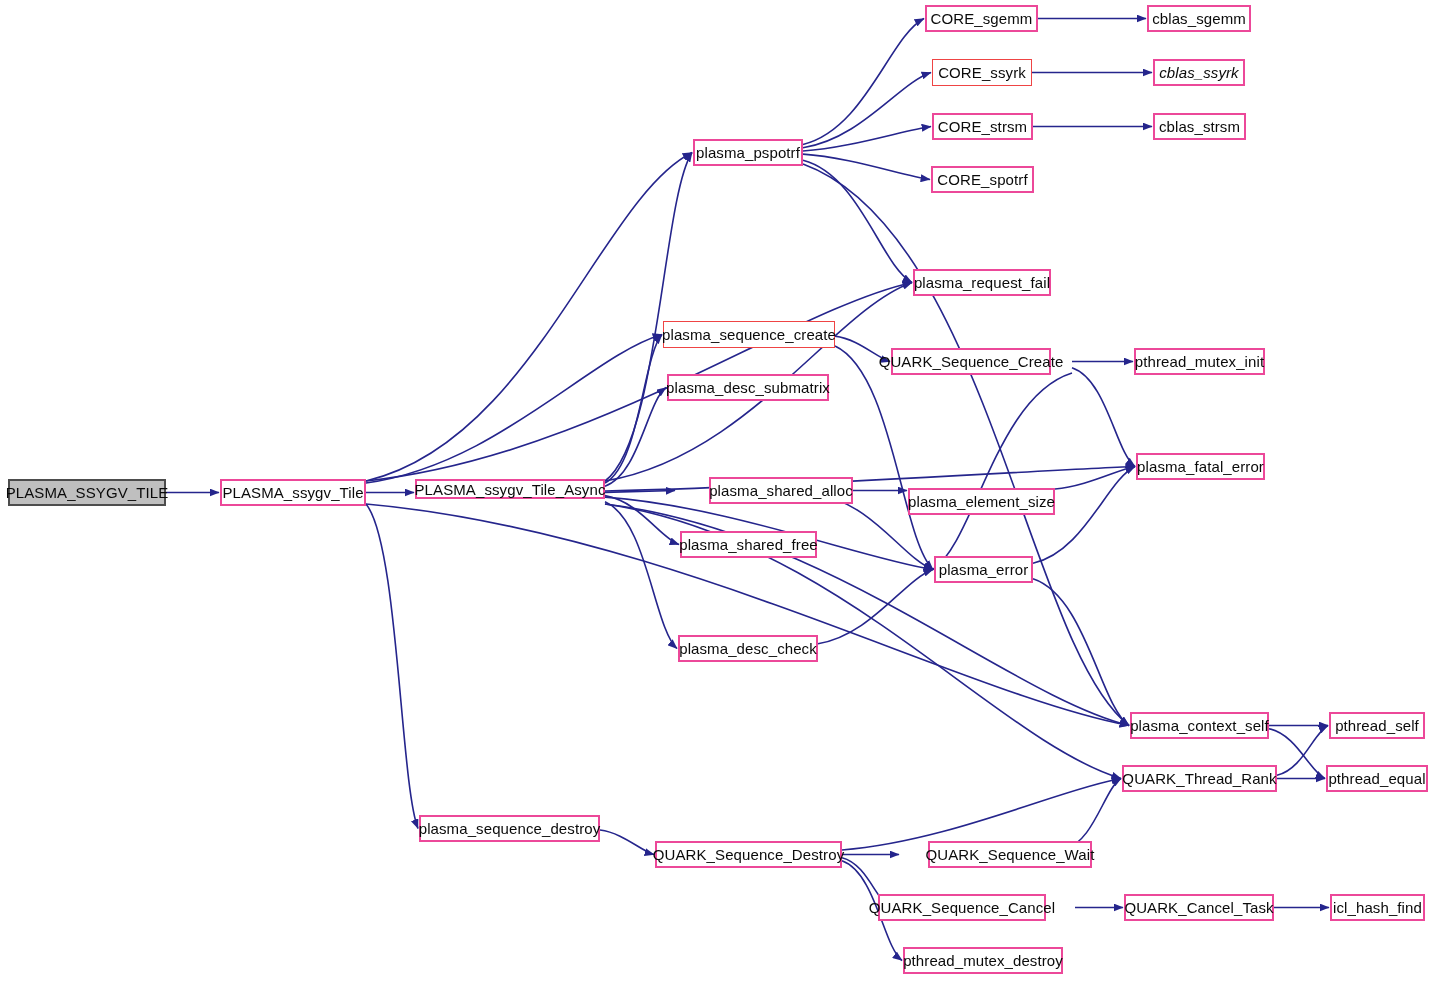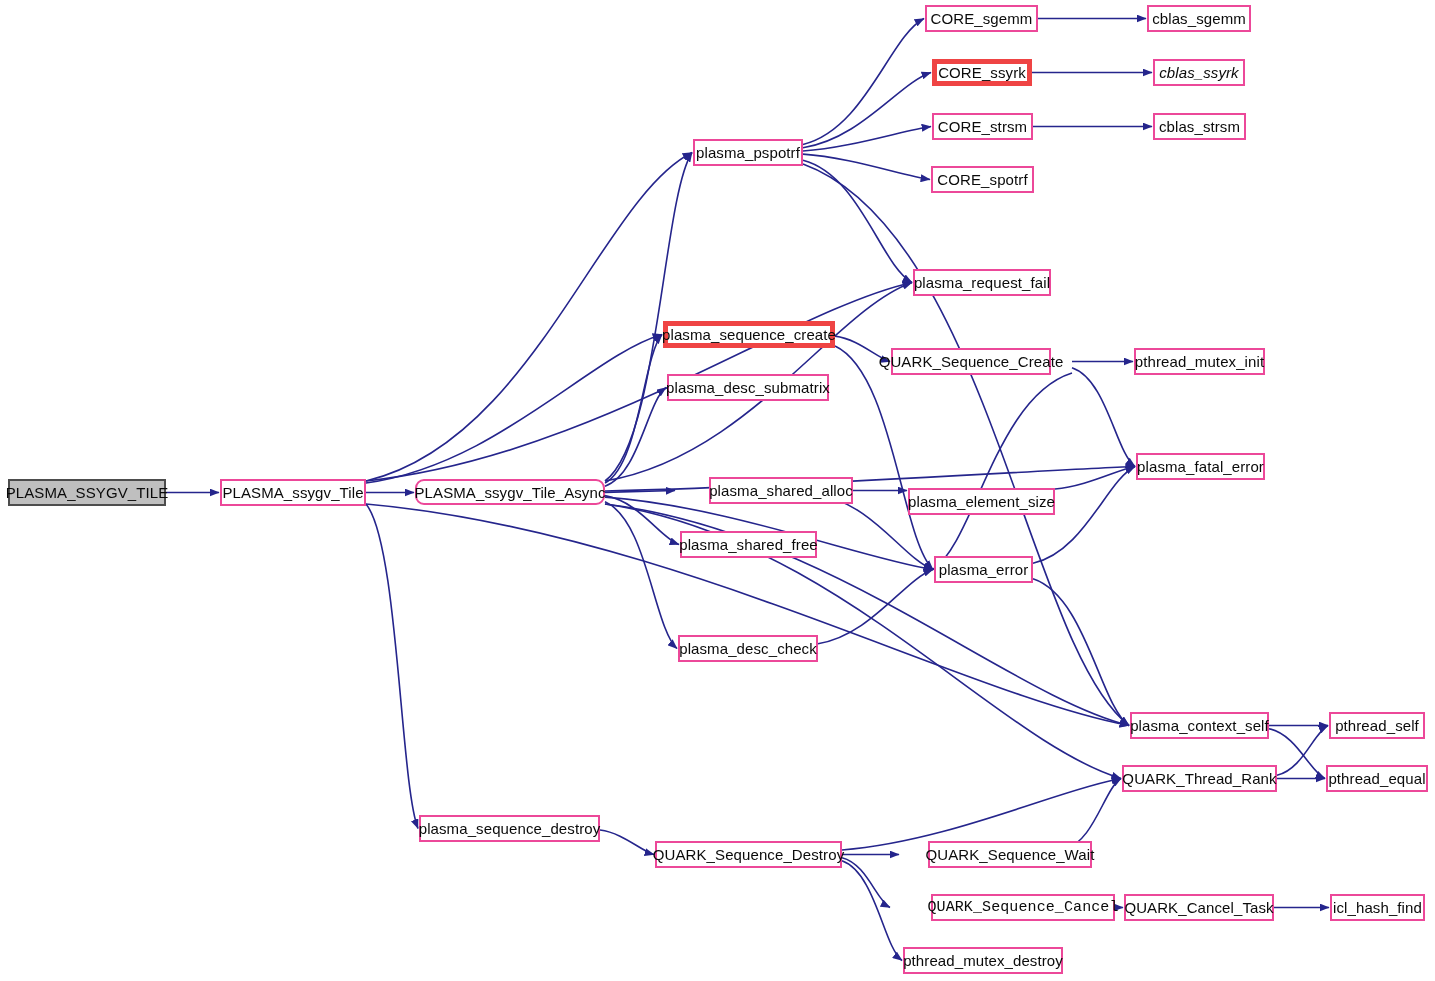--- a/index.html
+++ b/index.html
@@ -22,21 +22,21 @@
     left: 0;
     top: 0;
     width: 1435px;
     height: 981px;
     pointer-events: none;
   }
   .node {
     position: absolute;
     box-sizing: border-box;
     background: #ffffff;
-    border: 5px solid #ef4444;
+    border: 1px solid #ef4444;
     display: flex;
     align-items: center;
     justify-content: center;
     font-size: 15px;
     line-height: 1;
     color: #0a0a0a;
     white-space: nowrap;
     letter-spacing: 0.1px;
     z-index: 5;
   }
@@ -114,21 +114,21 @@
         <path d="M1075,907.5 L1123,907.5" marker-end="url(#arrow)"></path>
         <path d="M1274,907.5 L1329,907.5" marker-end="url(#arrow)"></path>
       </g>
   </svg>
 <div class="node root" style="left: 8px; top: 479px; width: 158px; height: 27px;">
       <span class="node-label">PLASMA_SSYGV_TILE</span>
     </div>
     <div class="node thick" style="left: 220px; top: 479px; width: 146px; height: 27px;">
       <span class="node-label">PLASMA_ssygv_Tile</span>
     </div>
-    <div class="node thick" style="left: 415px; top: 479px; width: 190px; height: 26px; border-radius: 9px;">
+    <div class="node thick" style="left: 415px; top: 479px; width: 190px; height: 20px;">
       <span class="node-label">PLASMA_ssygv_Tile_Async</span>
     </div>
     <div class="node thick" style="left: 693px; top: 139px; width: 110px; height: 27px;">
       <span class="node-label">plasma_pspotrf</span>
     </div>
     <div class="node thick" style="left: 925px; top: 5px; width: 113px; height: 27px;">
       <span class="node-label">CORE_sgemm</span>
     </div>
     <div class="node" style="left: 932px; top: 59px; width: 100px; height: 27px;">
       <span class="node-label">CORE_ssyrk</span>
@@ -195,21 +195,21 @@
     </div>
     <div class="node thick" style="left: 419px; top: 815px; width: 181px; height: 27px;">
       <span class="node-label">plasma_sequence_destroy</span>
     </div>
     <div class="node thick" style="left: 655px; top: 841px; width: 187px; height: 27px;">
       <span class="node-label">QUARK_Sequence_Destroy</span>
     </div>
     <div class="node thick" style="left: 928px; top: 841px; width: 164px; height: 27px;">
       <span class="node-label">QUARK_Sequence_Wait</span>
     </div>
-    <div class="node thick" style="left: 931px; top: 894px; width: 184px; height: 27px; font-family: Liberation Mono, monospace;">
+    <div class="node thick" style="left: 878px; top: 894px; width: 168px; height: 27px;">
       <span class="node-label">QUARK_Sequence_Cancel</span>
     </div>
     <div class="node thick" style="left: 1124px; top: 894px; width: 150px; height: 27px;">
       <span class="node-label">QUARK_Cancel_Task</span>
     </div>
     <div class="node thick" style="left: 1330px; top: 894px; width: 95px; height: 27px;">
       <span class="node-label">icl_hash_find</span>
     </div>
     <div class="node thick" style="left: 903px; top: 947px; width: 160px; height: 27px;">
       <span class="node-label">pthread_mutex_destroy</span>

